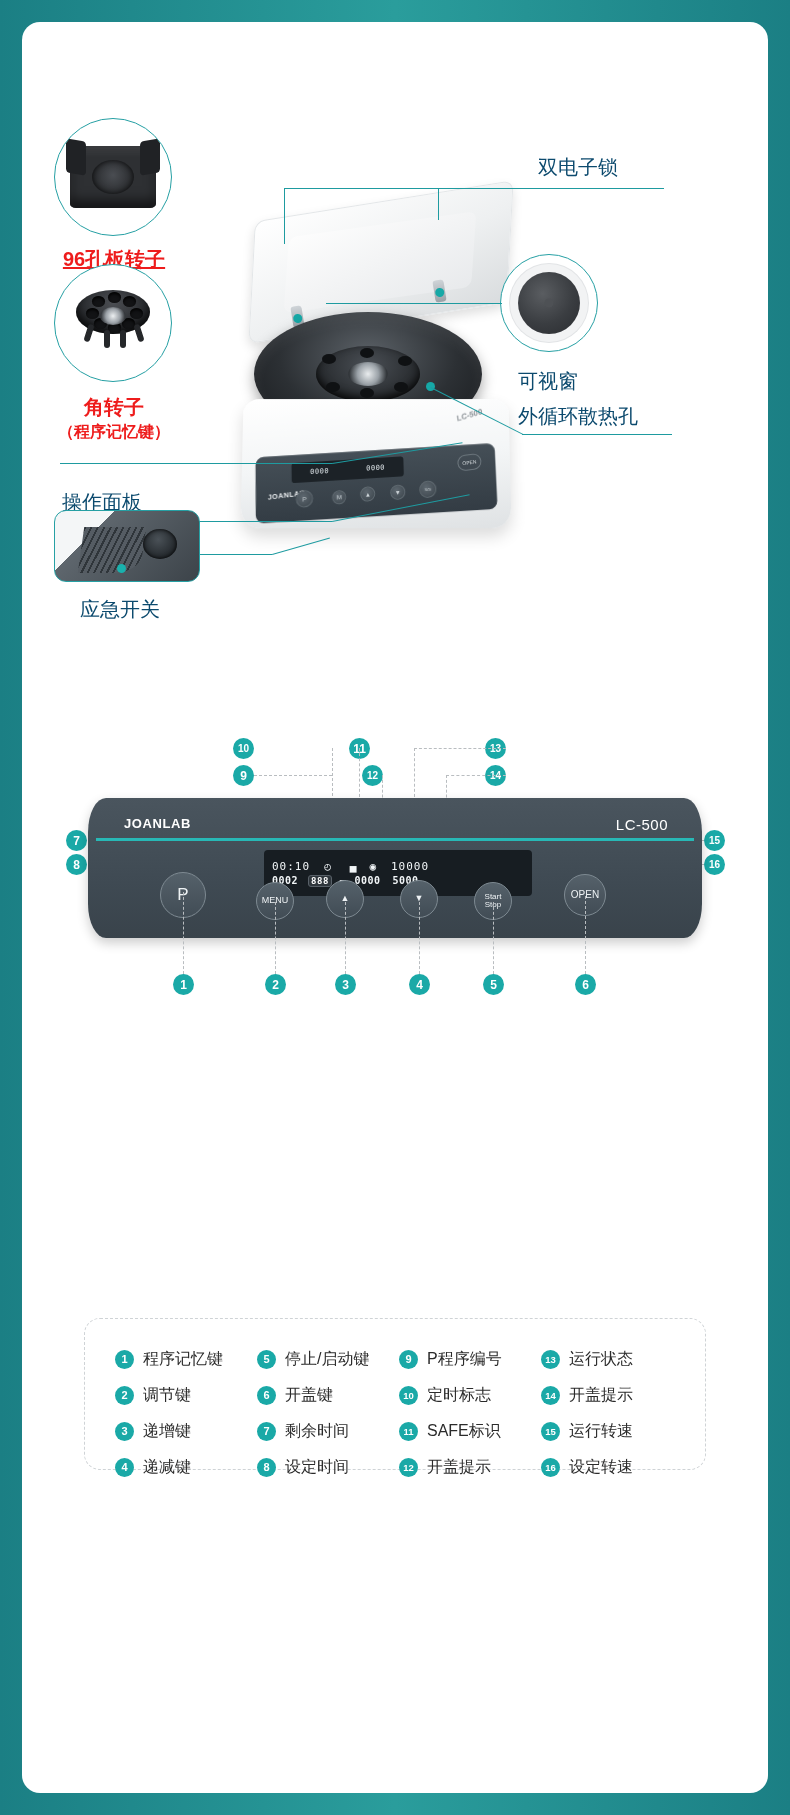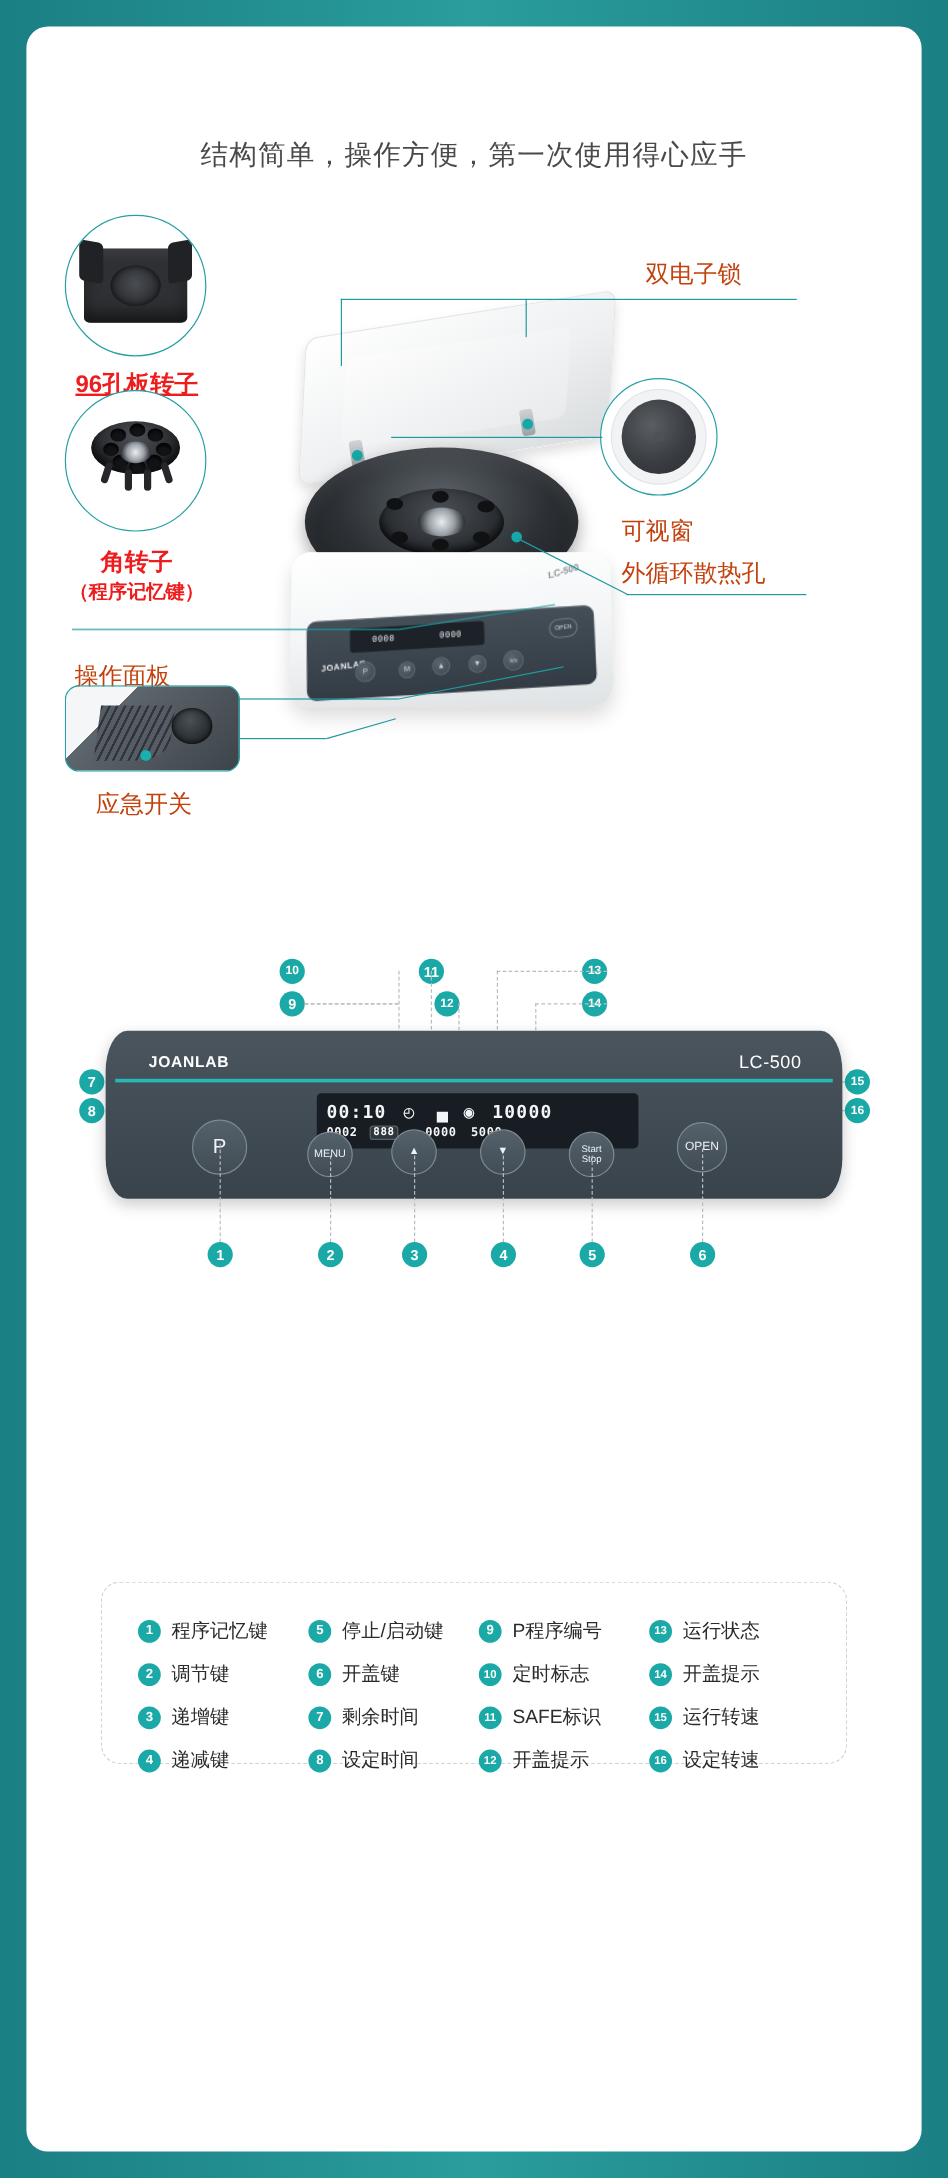--- a/index.html
+++ b/index.html
@@ -218,21 +218,21 @@
     position:absolute; right:26px; top:12px; font-size:8px; color:#8b9196;
     font-weight:700; transform: rotate(-16deg) skewX(-10deg);
   }
   .open-mini{
     position:absolute; right:14px; top:10px; width:24px; height:16px;
     border-radius:8px; border:1px solid #6c767d; color:#d6dcdf; font-size:5px;
     display:flex;align-items:center;justify-content:center; transform:rotate(-3.5deg);
   }
 
   
-  .lbl { position:absolute; font-size:20px; color:#c2410c; white-space:nowrap; }
+  .lbl { position:absolute; font-size:20px; color:#0c4a6e; white-space:nowrap; }
   .lbl-red { color:#ee1c1c; font-weight:700; text-align:center; }
   .lbl-red .sub { font-size:16px; display:block; margin-top:1px; font-weight:700; }
   .leader { position:absolute; background:#1e9ba0; }
   .leader.h { height:1.2px; }
   .leader.v { width:1.2px; }
   .leader-diag{ position:absolute; transform-origin: 0 0; height:1.2px; background:#1e9ba0; }
   .dotnode{ position:absolute; width:9px;height:9px;border-radius:50%;background:#16a8a6; }
 
   
   .cpwrap { position:relative; width:746px; height:330px; margin-top:8px; }
@@ -255,21 +255,21 @@
     font-weight:400; letter-spacing:.5px;
   }
   .cp-display{
     position:absolute; left:176px; top:52px; width:268px; height:46px;
     background:#171d22; border-radius:4px;
     display:flex; flex-direction:column; justify-content:center;
     padding: 3px 8px;
     font-family:"DejaVu Sans Mono", monospace;
   }
   .dsp-row{ display:flex; align-items:center; color:#f2f6f8; }
-  .dsp-row.r1{ font-size:15px; font-weight:700; letter-spacing:1px; }
+  .dsp-row.r1{ font-size:11px; font-weight:400; letter-spacing:1px; }
   .dsp-row.r2{ font-size:10px; font-weight:700; letter-spacing:.5px; margin-top:2px; }
   .dsp-sep{ flex:0 0 auto; }
   .dsp-888{
     background:#2f363c; border-radius:3px; padding:0 2px; color:#fff;
     border:1px solid #596169; font-size:9px;
   }
   .cp-btn{
     position:absolute; border-radius:50%;
     background: linear-gradient(180deg,#55616a,#414c55);
     border:1.4px solid #7e8a92;
@@ -311,21 +311,20 @@
   .lg-num.two{ font-size:9.5px; }
   .lg-txt{ font-size:16px; color:#2b2b2b; white-space:nowrap; }
 </style>
 </head>
 <body>
 
 <div class="frame">
 <div class="card">
 
   <div class="header">
-    <div class="cn-sub">结构简单，操作方便，第一次使用得心应手</div>
   </div>
 
   <div class="hero">
 
     <div class="machine">
       <div class="lid">
         <div class="lid-inner"></div>
       </div>
       <div class="lock-l"></div>
       <div class="lock-r"></div>

